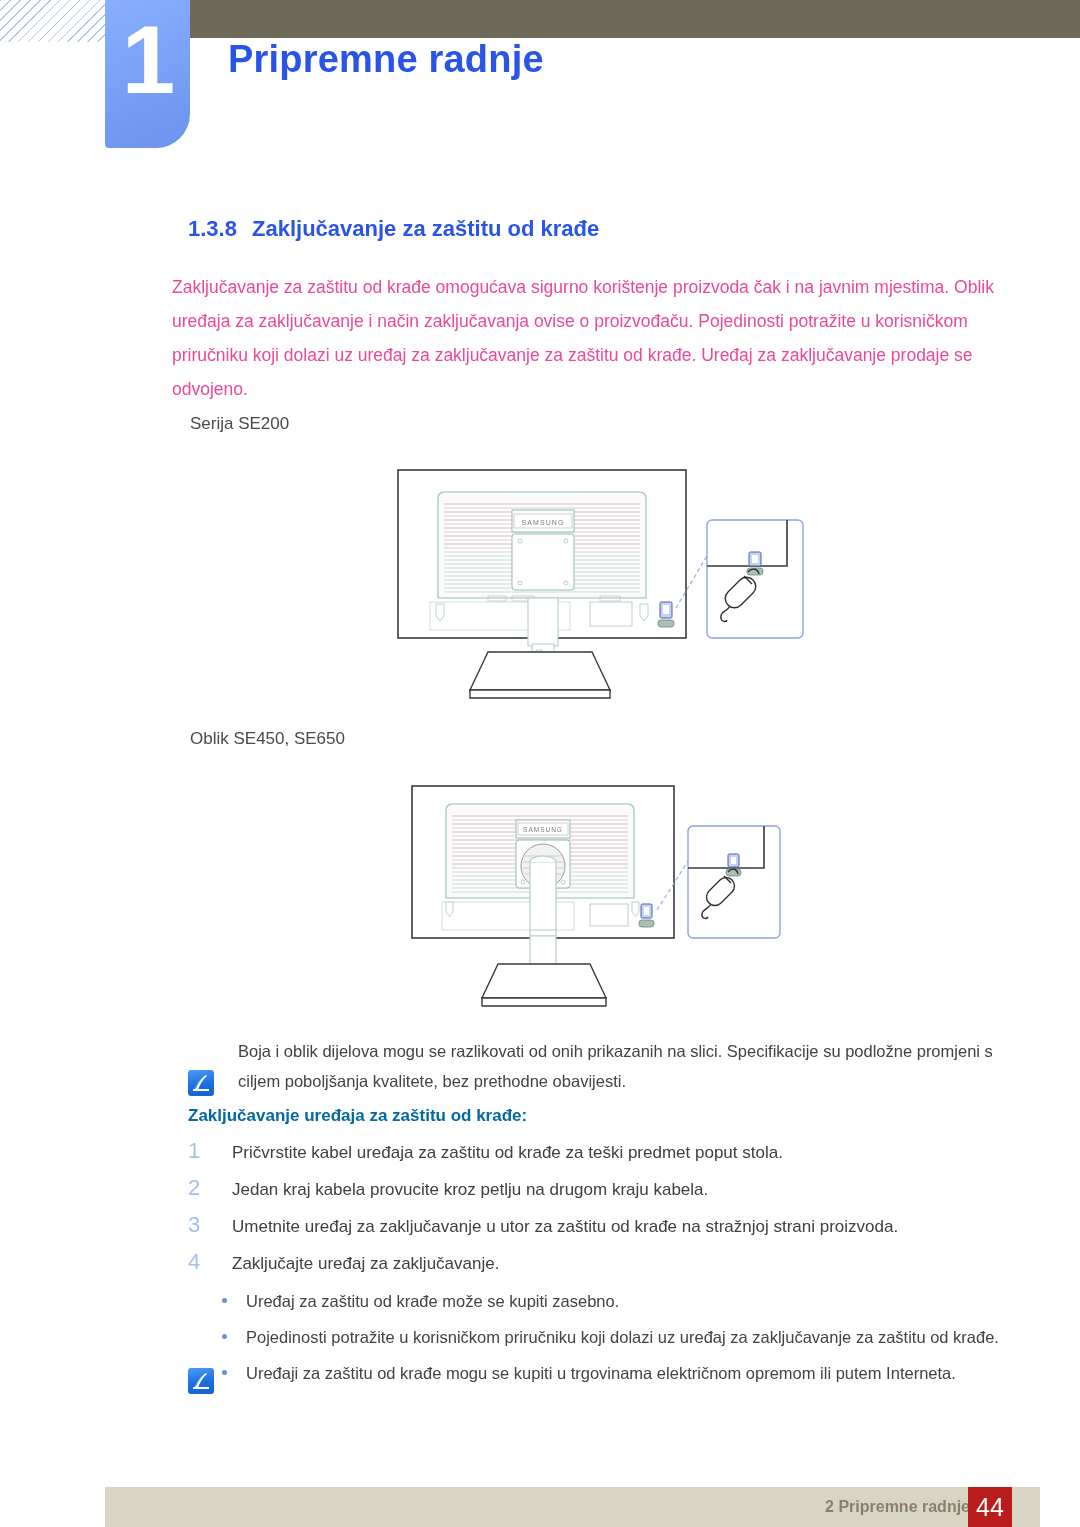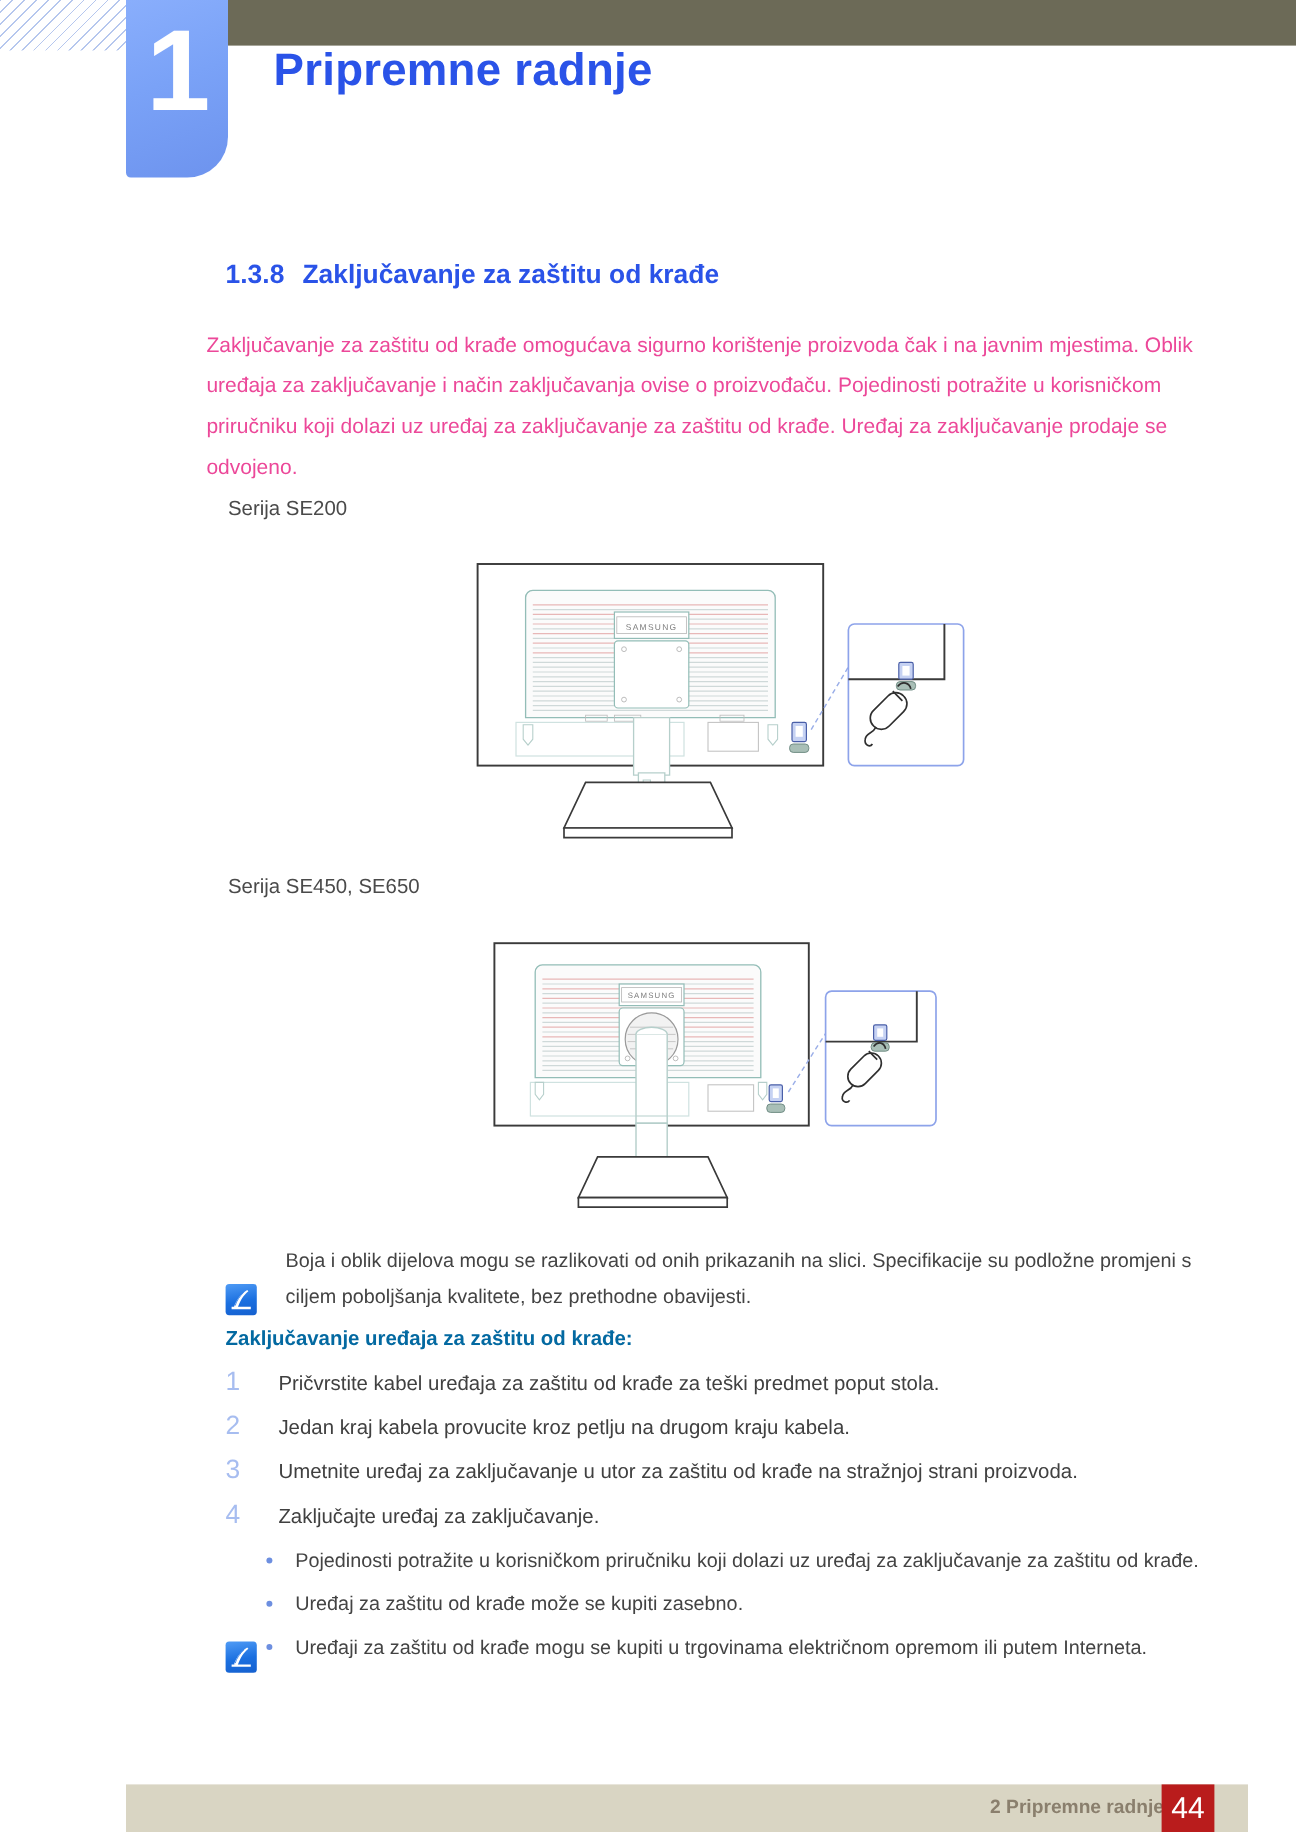--- a/index.html
+++ b/index.html
@@ -295,21 +295,21 @@
 
     <g fill="none" stroke="#2f2f2f" stroke-width="1.4">
       <path d="M348 118 l-12 12 a9 9 0 0 0 0 13 a9 9 0 0 0 13 0 l12 -12 a9 9 0 0 0 0 -13 a9 9 0 0 0 -13 0 z"></path>
       <path d="M352 114 l8 8"></path>
       <path d="M356 110 c4 -5 10 -3 11 2"></path>
       <path d="M338 144 c-3 6 -8 4 -9 10 c-1 5 4 7 6 4"></path>
     </g>
   </svg>
 </div>
 
-<div class="series-label" id="series2">Serija SE450, SE650</div>
+<div class="series-label" id="series2">Oblik SE450, SE650</div>
 
 <div class="figure" id="fig2">
   <svg width="400" height="240" viewBox="0 0 400 240" xmlns="http://www.w3.org/2000/svg">
 
     <rect x="10" y="8" width="262" height="152" fill="#ffffff" stroke="#3a3a3a" stroke-width="1.6"></rect>
 
     <path d="M50 26 h176 a6 6 0 0 1 6 6 v88 h-188 v-88 a6 6 0 0 1 6 -6 z" fill="#fbfbfb" stroke="#93bdb7" stroke-width="1.1"></path>
 
     <g stroke-width="1">
       <g stroke="#e8b7b7">
@@ -423,21 +423,21 @@
 
 <div class="note" id="note2">
   <span class="note-icon">
     <svg width="20" height="20" viewBox="0 0 20 20" xmlns="http://www.w3.org/2000/svg">
       <path d="M15 2 C10 5 6 10 4 16 L7 17 C9 11 12 6 16 3 Z" fill="#ffffff"></path>
       <path d="M2 16 h16 v2 h-16 z" fill="#ffffff"></path>
       <path d="M12 4 C9 7 6 11 5 15" fill="none" stroke="#3f86e8" stroke-width=".8"></path>
     </svg>
   </span>
   <ul class="bullet-list note-body">
+    <li><span class="dot"></span><span>Uređaj za zaštitu od krađe može se kupiti zasebno.</span></li>
     <li><span class="dot"></span><span>Pojedinosti potražite u korisničkom priručniku koji dolazi uz uređaj za zaključavanje za zaštitu od krađe.</span></li>
-    <li><span class="dot"></span><span>Uređaj za zaštitu od krađe može se kupiti zasebno.</span></li>
     <li><span class="dot"></span><span>Uređaji za zaštitu od krađe mogu se kupiti u trgovinama električnom opremom ili putem Interneta.</span></li>
   </ul>
 </div>
 
 <div class="footer-bar"></div>
 <div class="footer-text">2 Pripremne radnje</div>
 <div class="footer-page">44</div>
 
 </body></html>

